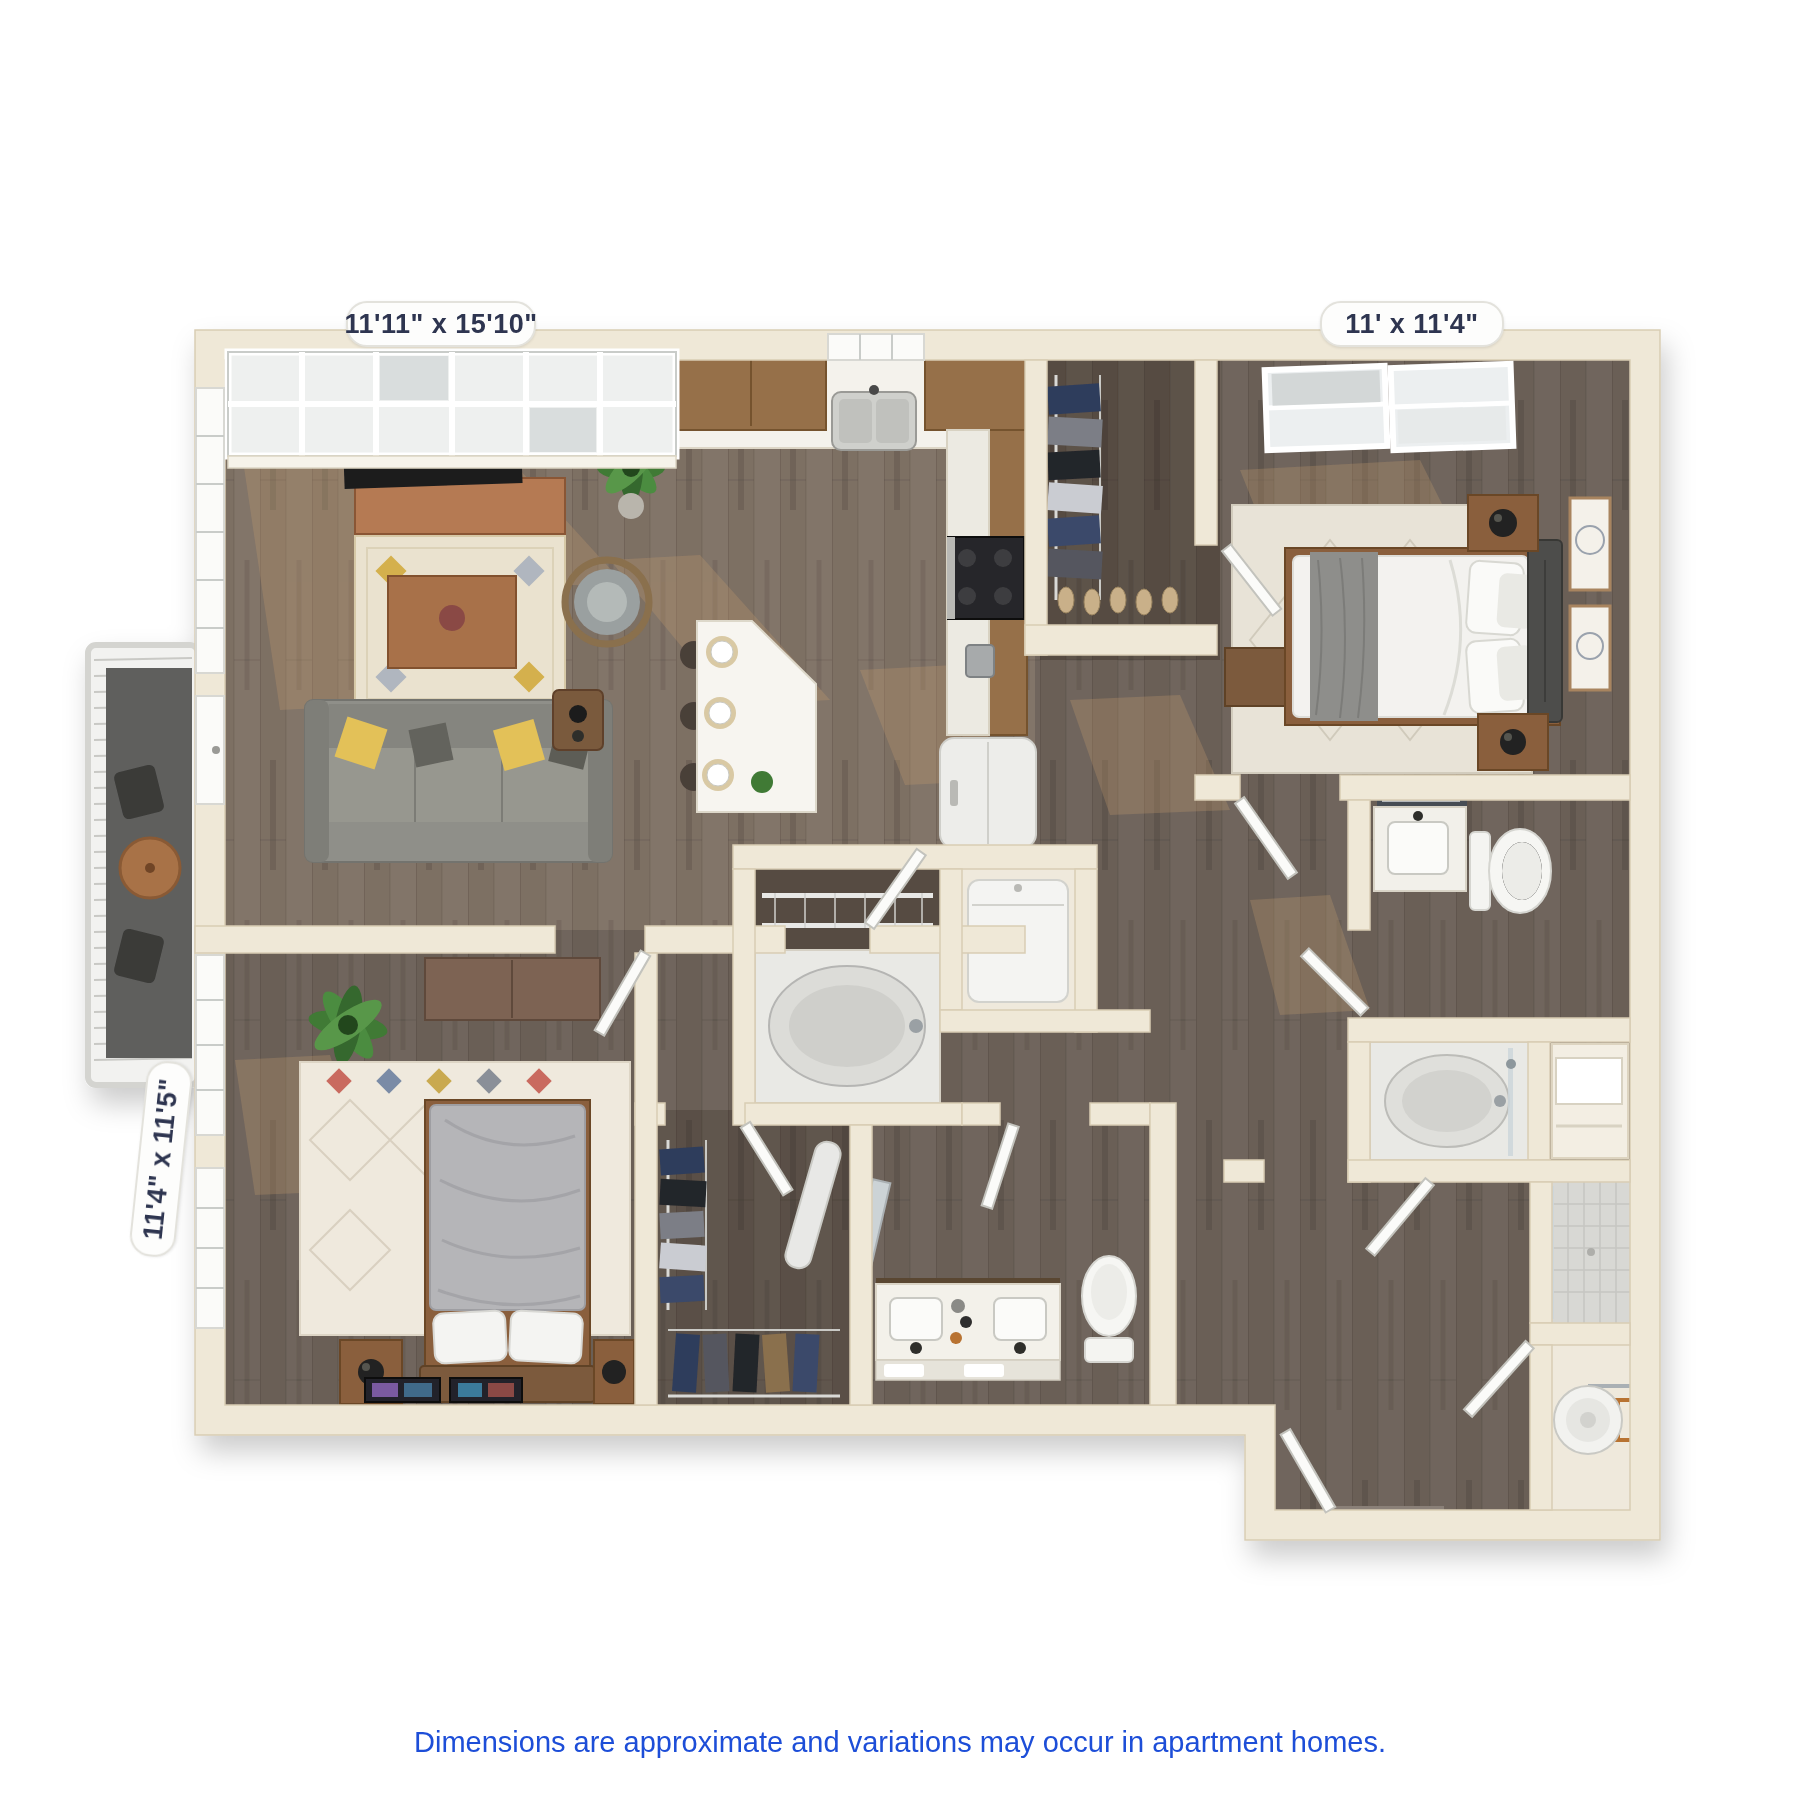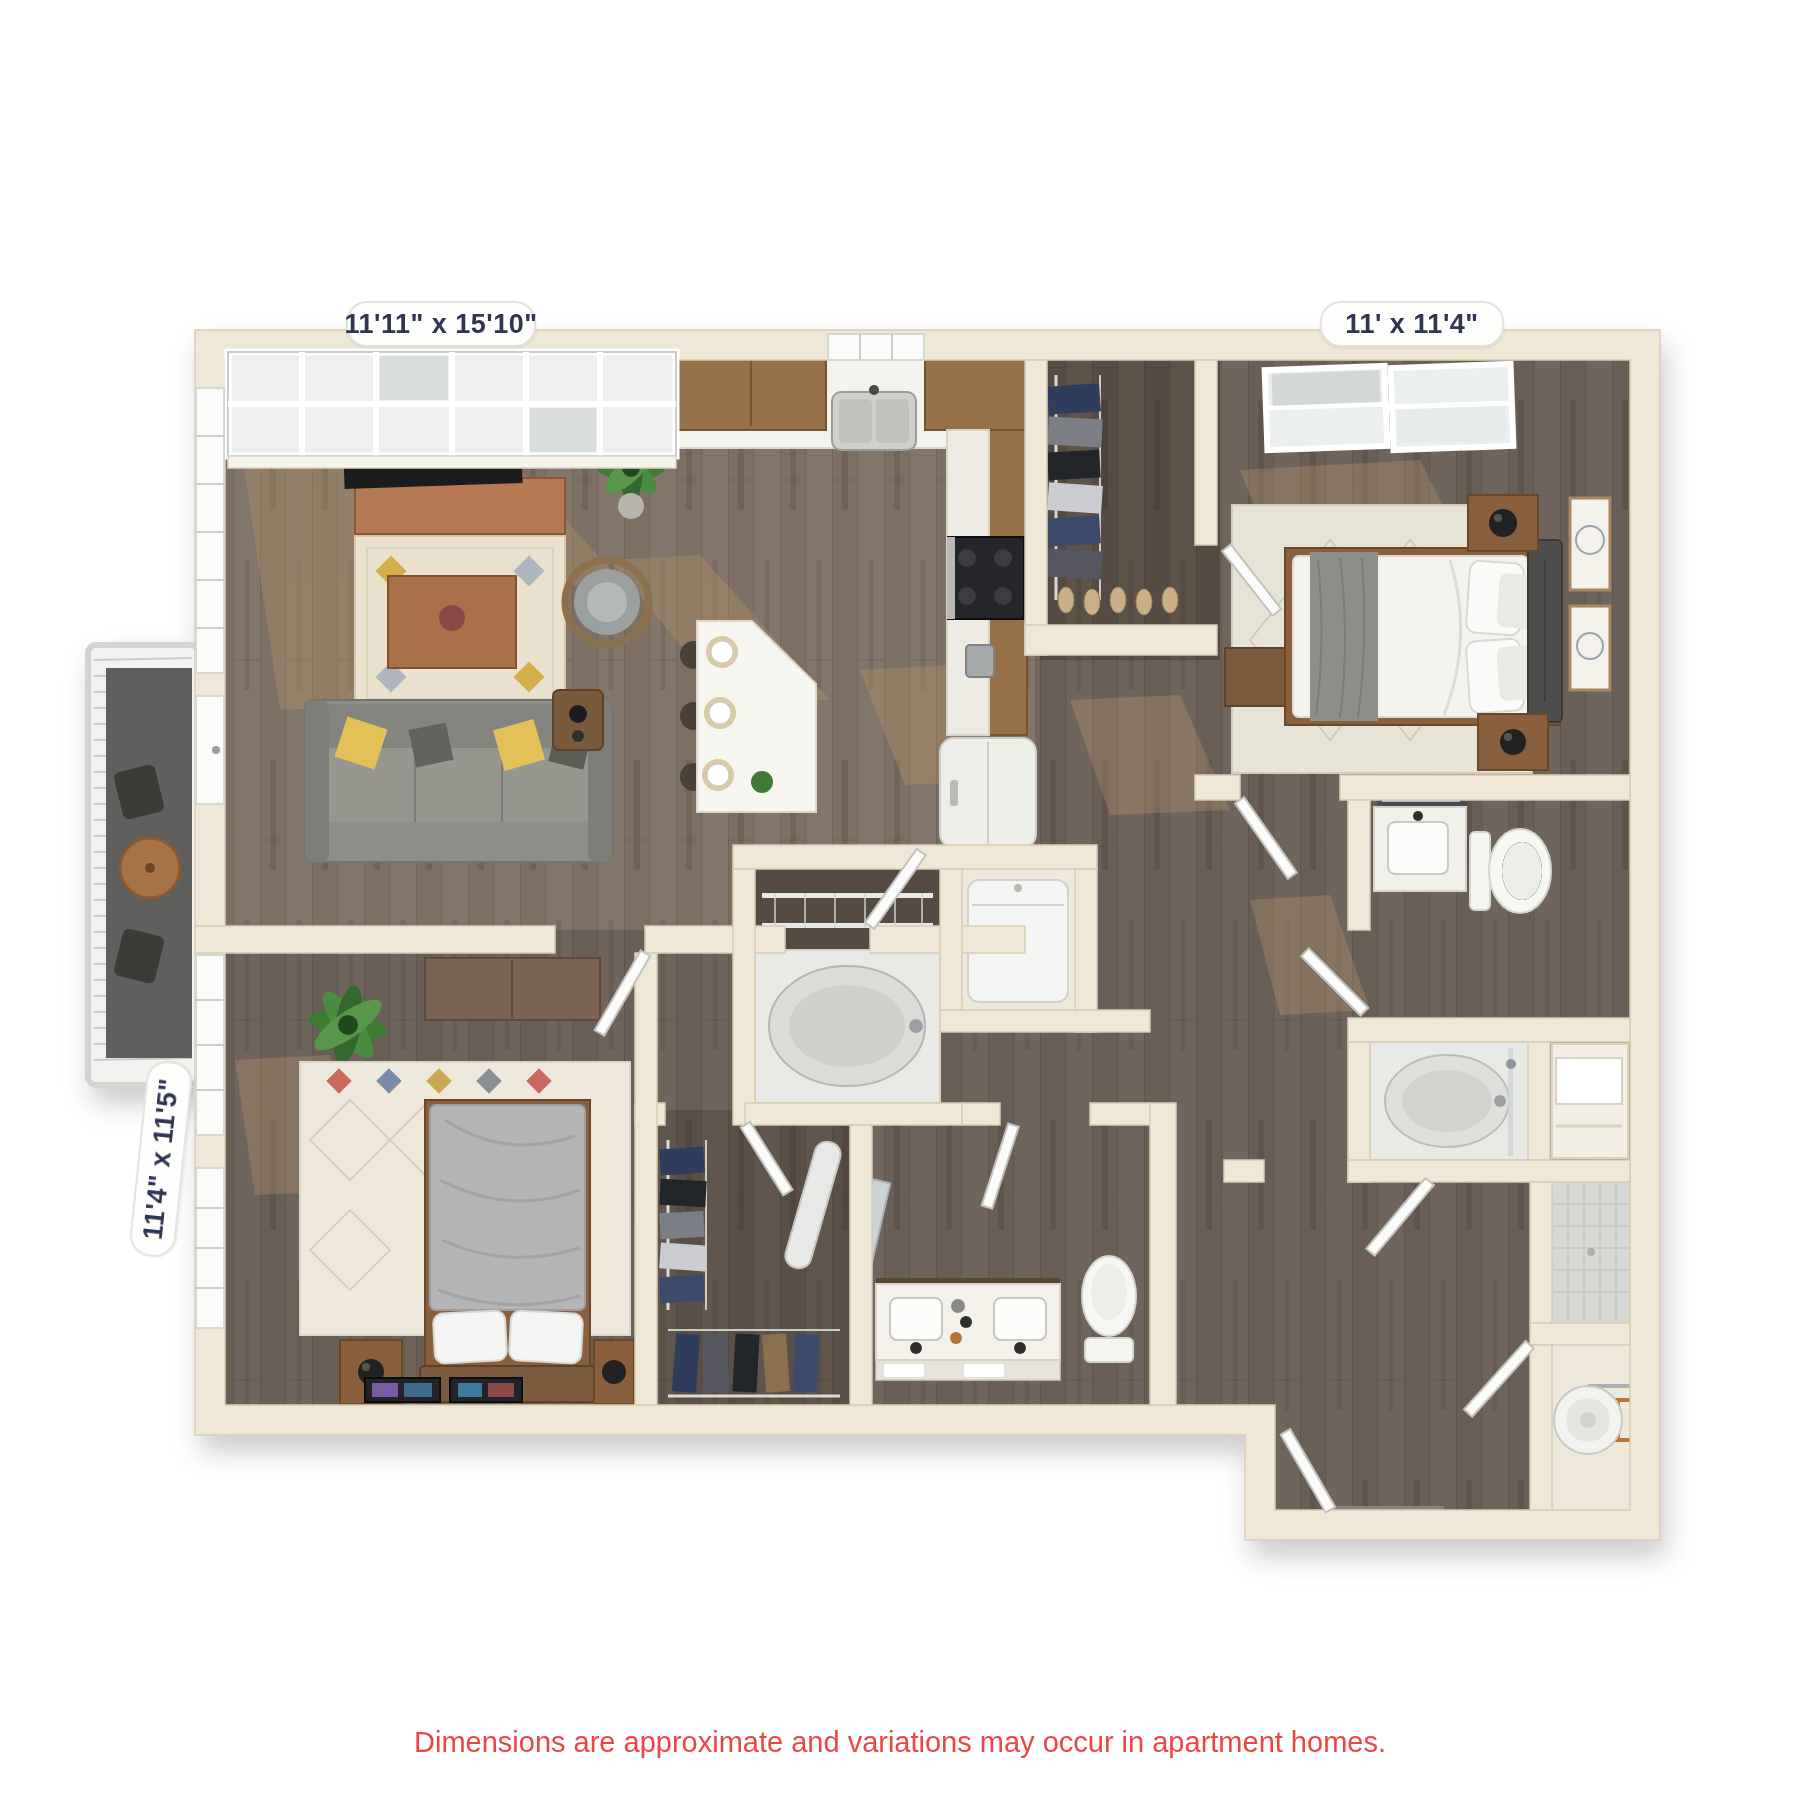--- a/index.html
+++ b/index.html
@@ -7,21 +7,21 @@
          font-family:"Liberation Sans",sans-serif;}
   .plan-svg{position:absolute;left:0;top:0;}
   .dim-pill{position:absolute;display:flex;align-items:center;justify-content:center;
             background:#fdfdfc;border:2px solid #e3e2dc;border-radius:21px;
             box-shadow:0 1px 3px rgba(0,0,0,.10);
             color:#2e3550;font-weight:bold;font-size:27px;letter-spacing:.5px;white-space:nowrap;}
   .pill-living{left:346px;top:301px;width:186px;height:42px;}
   .pill-bed-right{left:1320px;top:301px;width:180px;height:42px;}
   .pill-bed-left{left:63px;top:1136px;width:192px;height:42px;transform:rotate(-84deg);}
   .disclaimer{position:absolute;left:0;top:1726px;width:100%;text-align:center;
-              color:#ef4444;font-size:29px;}
+              color:#1d4ed8;font-size:29px;}
 </style>
 </head>
 <body>
 
 <div class="stage">
 
 <svg class="plan-svg" width="1800" height="1800" viewBox="0 0 1800 1800">
   <defs>
     <pattern id="wg" width="52" height="360" patternUnits="userSpaceOnUse">
       <line x1="0" y1="0" x2="0" y2="360" stroke="rgba(30,22,16,.22)" stroke-width="1.2"></line>

